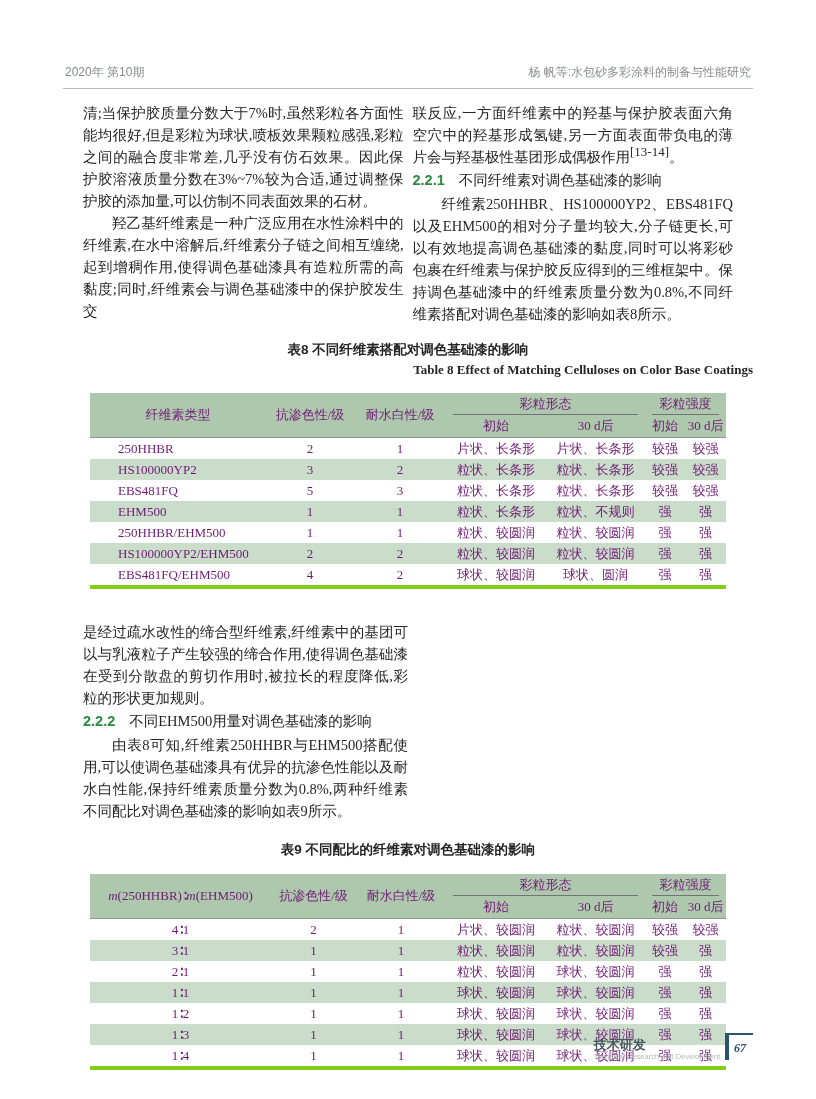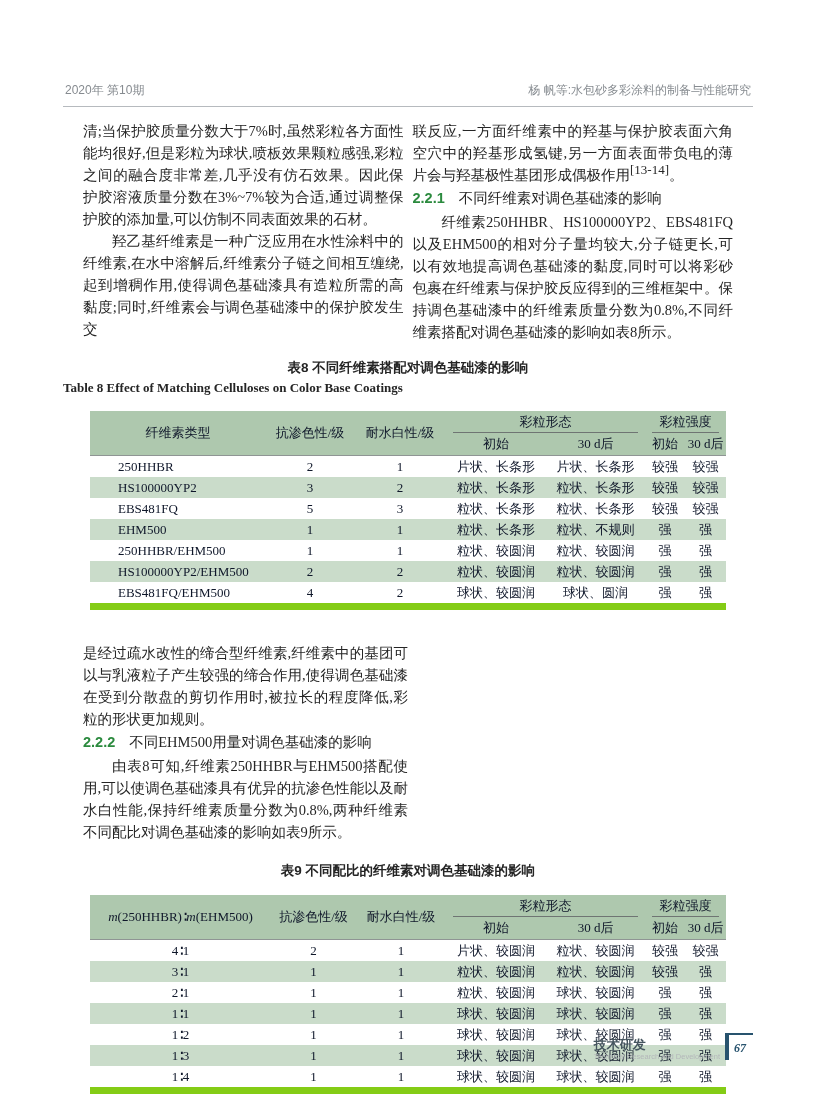--- a/index.html
+++ b/index.html
@@ -11,21 +11,21 @@
     --rule-gray:#b6babe;
   }
   html,body{margin:0;padding:0;background:#ffffff;}
   .page{
     position:relative;
     width:816px;height:1099px;
     background:#ffffff;
     font-family:"Liberation Serif","DejaVu Serif",serif;
     color:var(--body-ink);
     box-sizing:border-box;
-    padding:82px 63px 0 63px;
+    padding:64px 63px 0 63px;
     overflow:hidden;
   }
   
   .page-header{
     display:flex;justify-content:space-between;align-items:flex-end;
     font-family:"Liberation Sans","DejaVu Sans",sans-serif;
     font-size:12px;color:#868b90;
     padding:0 2px 7px 2px;
     border-bottom:1px solid var(--rule-gray);
   }
@@ -48,28 +48,28 @@
   }
   .sec.minor .sec-title{color:var(--body-ink);}
   
   .table-block{margin-top:16px;}
   .tbl-title-cn{
     text-align:center;font-size:13.5px;font-weight:bold;
     font-family:"Liberation Sans","DejaVu Sans",sans-serif;
     margin:0 0 3px 0;
   }
   .tbl-title-en{
-    text-align:left;font-size:13px;font-weight:bold;
+    text-align:right;font-size:13px;font-weight:bold;
     font-family:"Liberation Serif","DejaVu Serif",serif;
     margin:0 0 7px 0;
   }
   table.data{
     width:636px;margin:15px auto;border-collapse:collapse;
-    font-size:13px;color:#0f172a;
-    border-bottom:7px solid #84cc16;
+    font-size:13px;color:#701a75;
+    border-bottom:4px solid #84cc16;
   }
   table.data thead{background:var(--table-header-bg);}
   table.data th{
     font-weight:normal;text-align:center;height:22px;padding:0 2px;
   }
   table.data thead{border-bottom:1px solid #8f9594;}
   th.grp{position:relative;}
   th.grp::after{
     content:"";position:absolute;left:7px;right:7px;bottom:0;
     border-bottom:1px solid #6f7573;

